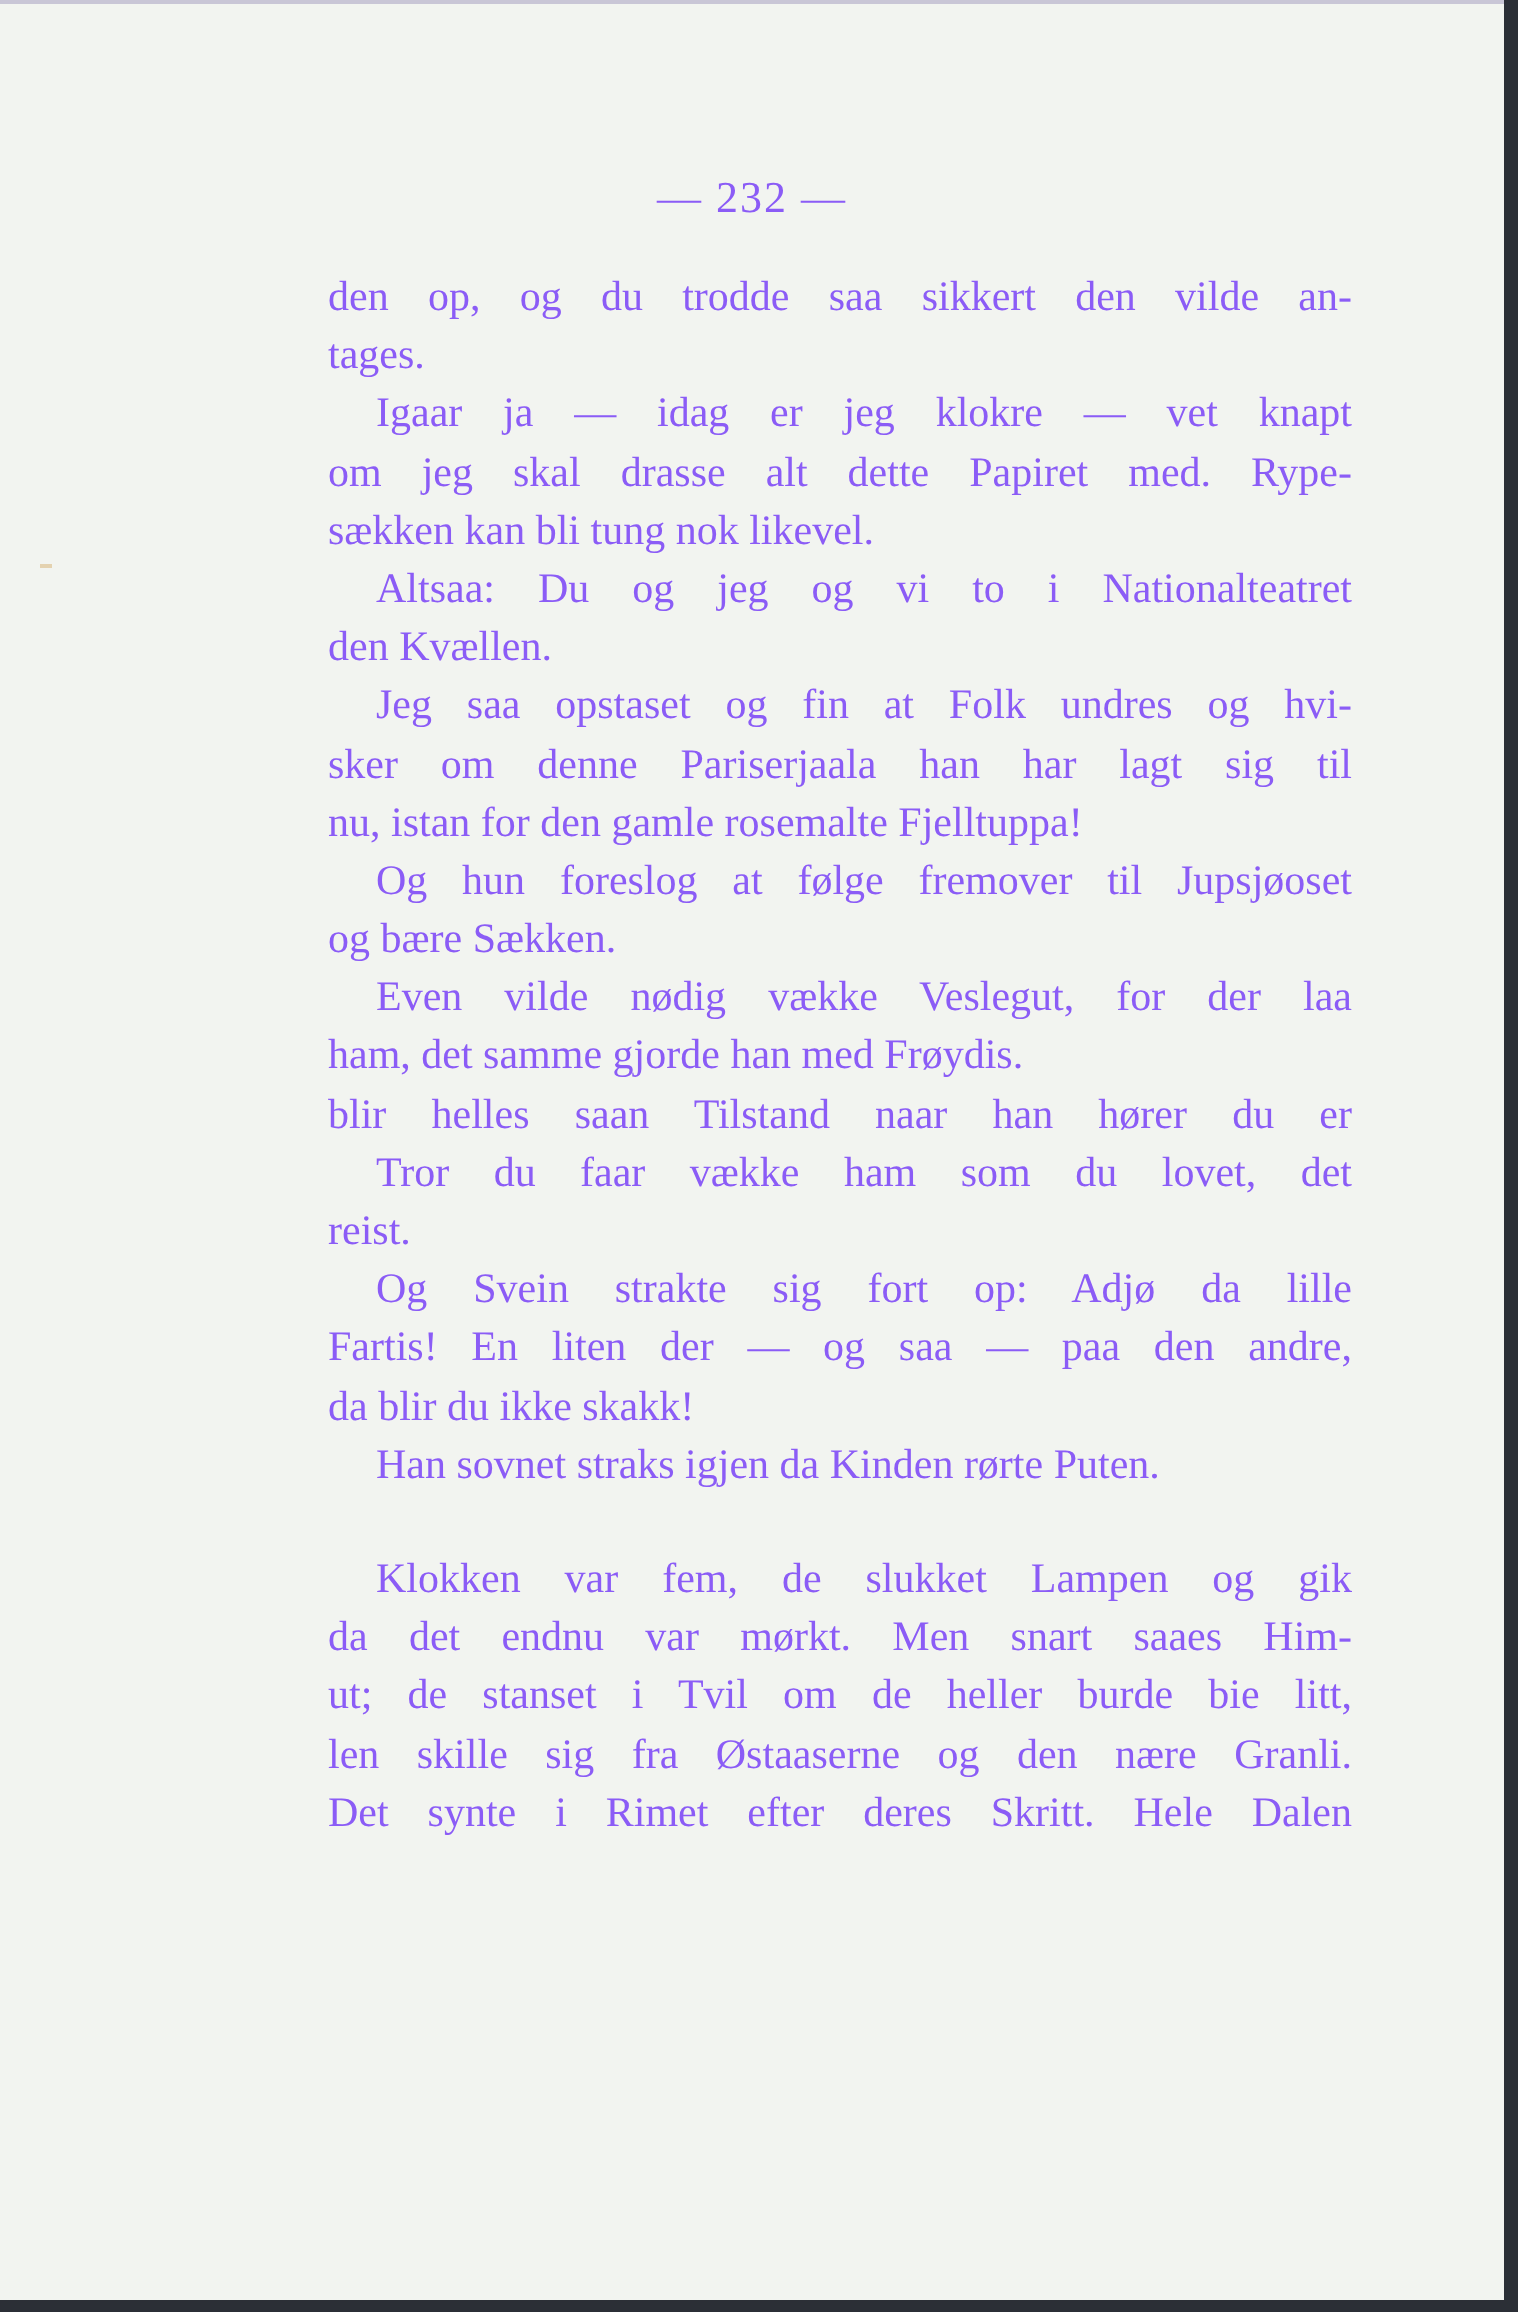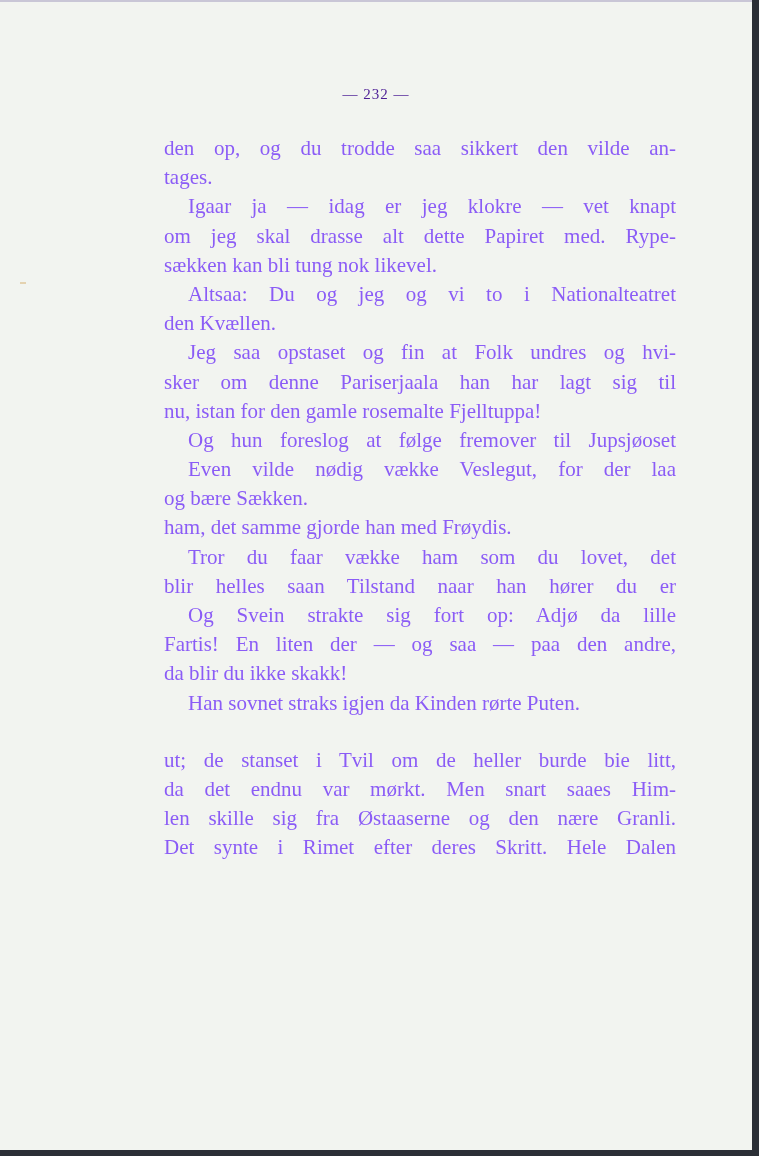--- a/index.html
+++ b/index.html
@@ -32,22 +32,22 @@
       background: #e0c9a0;
       opacity: 0.8;
     }
     .page-number {
       position: absolute;
       left: 0;
       width: 100%;
       top: 84px;
       text-align: center;
       font-family: "Liberation Serif", "DejaVu Serif", serif;
-      font-size: 15px;
-      color: #4c1d95;
+      font-size: 22px;
+      color: #8b5cf6;
       letter-spacing: 1px;
     }
     .text-block {
       position: absolute;
       left: 164px;
       top: 132px;
       width: 512px;
       font-family: "Liberation Serif", "DejaVu Serif", serif;
       font-size: 21px;
       line-height: 29.2px;
@@ -90,34 +90,36 @@
 
 
     <span class="line indent">Altsaa: Du og jeg og vi to i Nationalteatret</span>
     <span class="line last">den Kvællen.</span>
 
     <span class="line indent">Jeg saa opstaset og fin at Folk undres og hvi-</span>
     <span class="line">sker om denne Pariserjaala han har lagt sig til</span>
     <span class="line last">nu, istan for den gamle rosemalte Fjelltuppa!</span>
 
     <span class="line indent">Og hun foreslog at følge fremover til Jupsjøoset</span>
+    <span class="line last">og bære Sækken.</span>
+
     <span class="line indent">Even vilde nødig vække Veslegut, for der laa</span>
-
-    <span class="line last">og bære Sækken.</span>
     <span class="line last">ham, det samme gjorde han med Frøydis.</span>
 
+    <span class="line">blir helles saan Tilstand naar han hører du er</span>
     <span class="line indent">Tror du faar vække ham som du lovet, det</span>
-    <span class="line">blir helles saan Tilstand naar han hører du er</span>
+    <span class="line last">reist.</span>
 
     <span class="line indent">Og Svein strakte sig fort op: Adjø da lille</span>
     <span class="line">Fartis! En liten der — og saa — paa den andre,</span>
     <span class="line last">da blir du ikke skakk!</span>
 
     <span class="line indent last">Han sovnet straks igjen da Kinden rørte Puten.</span>
 
     <span class="section-gap"></span>
 
+    <span class="line indent">Klokken var fem, de slukket Lampen og gik</span>
+    <span class="line">da det endnu var mørkt. Men snart saaes Him-</span>
     <span class="line">ut; de stanset i Tvil om de heller burde bie litt,</span>
-    <span class="line">da det endnu var mørkt. Men snart saaes Him-</span>
     <span class="line">len skille sig fra Østaaserne og den nære Granli.</span>
     <span class="line">Det synte i Rimet efter deres Skritt. Hele Dalen</span>
   </div>
 </div>
 
 </body></html>

